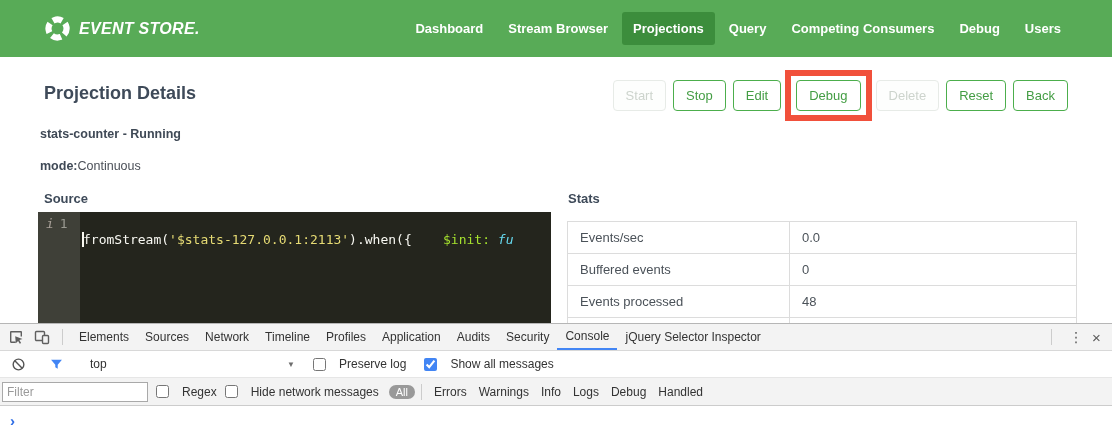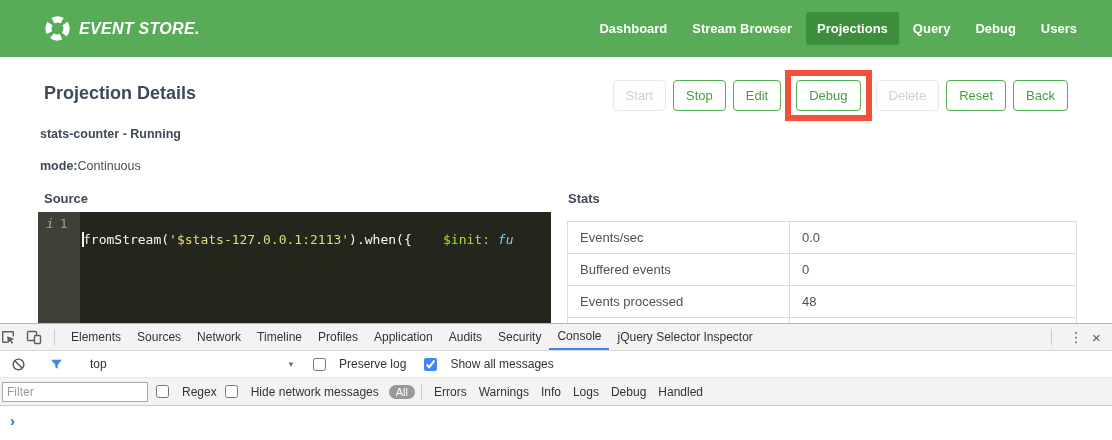--- a/index.html
+++ b/index.html
@@ -2,21 +2,21 @@
 <html style="--nav-green: #58ab57; --nav-green-active: #3c8d3c; --button-green: #4cae4c; --button-green-text: #449d44; --highlight-red: #f1503b; --heading: #3e4a59; --devtools-blue: #4285f4; --editor-bg: #24251d; --editor-gutter: #3f4038; --code-string: #e6db74; --code-entity: #a6e22e; --code-keyword: #66d9ef; --code-plain: #f8f8f2;"><head>
 <meta charset="utf-8">
 <style>
   * { margin:0; padding:0; box-sizing:border-box; }
   html,body { width:1112px; height:440px; overflow:hidden; background:#fff;
     font-family:"Liberation Sans", sans-serif; }
 
   
   .nav { position:absolute; left:0; top:0; width:1112px; height:57px;
     background:var(--nav-green); display:flex; align-items:center;
-    justify-content:space-between; padding:0 24px 0 44px; }
+    justify-content:space-between; padding:0 40px 0 44px; }
   .brand { display:flex; align-items:center; gap:8px; }
   .brand svg { width:27px; height:27px; }
   .brand-text { color:#fff; font-weight:bold; font-style:italic;
     font-size:16px; letter-spacing:.3px; }
   .nav-menu { display:flex; align-items:center; gap:3px; list-style:none; }
   .nav-item { color:#fff; font-weight:bold; font-size:13px; padding:9px 11px;
     border-radius:3px; cursor:pointer; white-space:nowrap; }
   .nav-item.active { background:var(--nav-green-active); }
 
   
@@ -63,21 +63,21 @@
   .stats-table { width:100%; border-collapse:collapse; font-size:13px;
     color:#4b5259; }
   .stats-table td { border:1px solid #dcdcdc; height:32px;
     padding:0 12px; background:#fff; }
   .stats-table td.lbl { width:222px; }
 
   
   .devtools { position:absolute; left:0; top:323px; width:1112px; height:117px;
     border-top:1px solid #b6b6b6; background:#fff; font-size:12px; color:#333; }
   .dt-tabs { height:27px; background:#f3f3f3; border-bottom:1px solid #d8d8d8;
-    display:flex; align-items:center; }
+    display:flex; align-items:center; padding-left:8px; }
   .dt-icon-btn { width:16px; height:16px; margin-right:10px; display:flex;
     align-items:center; justify-content:center; cursor:pointer; }
   .dt-sep { width:1px; height:16px; background:#ccc; margin:0 8px 0 2px; }
   .dt-tab { padding:0 8px; height:26px; line-height:26px; cursor:pointer;
     white-space:nowrap; }
   .dt-tab.active { border-bottom:2px solid var(--devtools-blue);
     line-height:24px; }
   .dt-tabs-right { margin-left:auto; display:flex; align-items:center; }
   .kebab { font-size:14px; color:#5a5a5a; padding:0 9px; cursor:pointer; }
   .dt-close { font-size:15px; color:#5a5a5a; width:20px; cursor:pointer; }
@@ -117,20 +117,21 @@
     <svg viewBox="0 0 24 24">
       <circle cx="12" cy="12" r="8" fill="none" stroke="#ffffff" stroke-width="5.5" stroke-dasharray="8.5 3.5" transform="rotate(-20 12 12)"></circle>
     </svg>
     <span class="brand-text">EVENT STORE.</span>
   </div>
   <ul class="nav-menu">
     <li class="nav-item">Dashboard</li>
     <li class="nav-item">Stream Browser</li>
     <li class="nav-item active">Projections</li>
     <li class="nav-item">Query</li>
+    <li class="nav-item">Competing Consumers</li>
     <li class="nav-item">Debug</li>
     <li class="nav-item">Users</li>
   </ul>
 </div>
 
 <h1 class="page-title">Projection Details</h1>
 
 <div class="actions">
   <button class="btn disabled">Start</button>
   <button class="btn">Stop</button>

